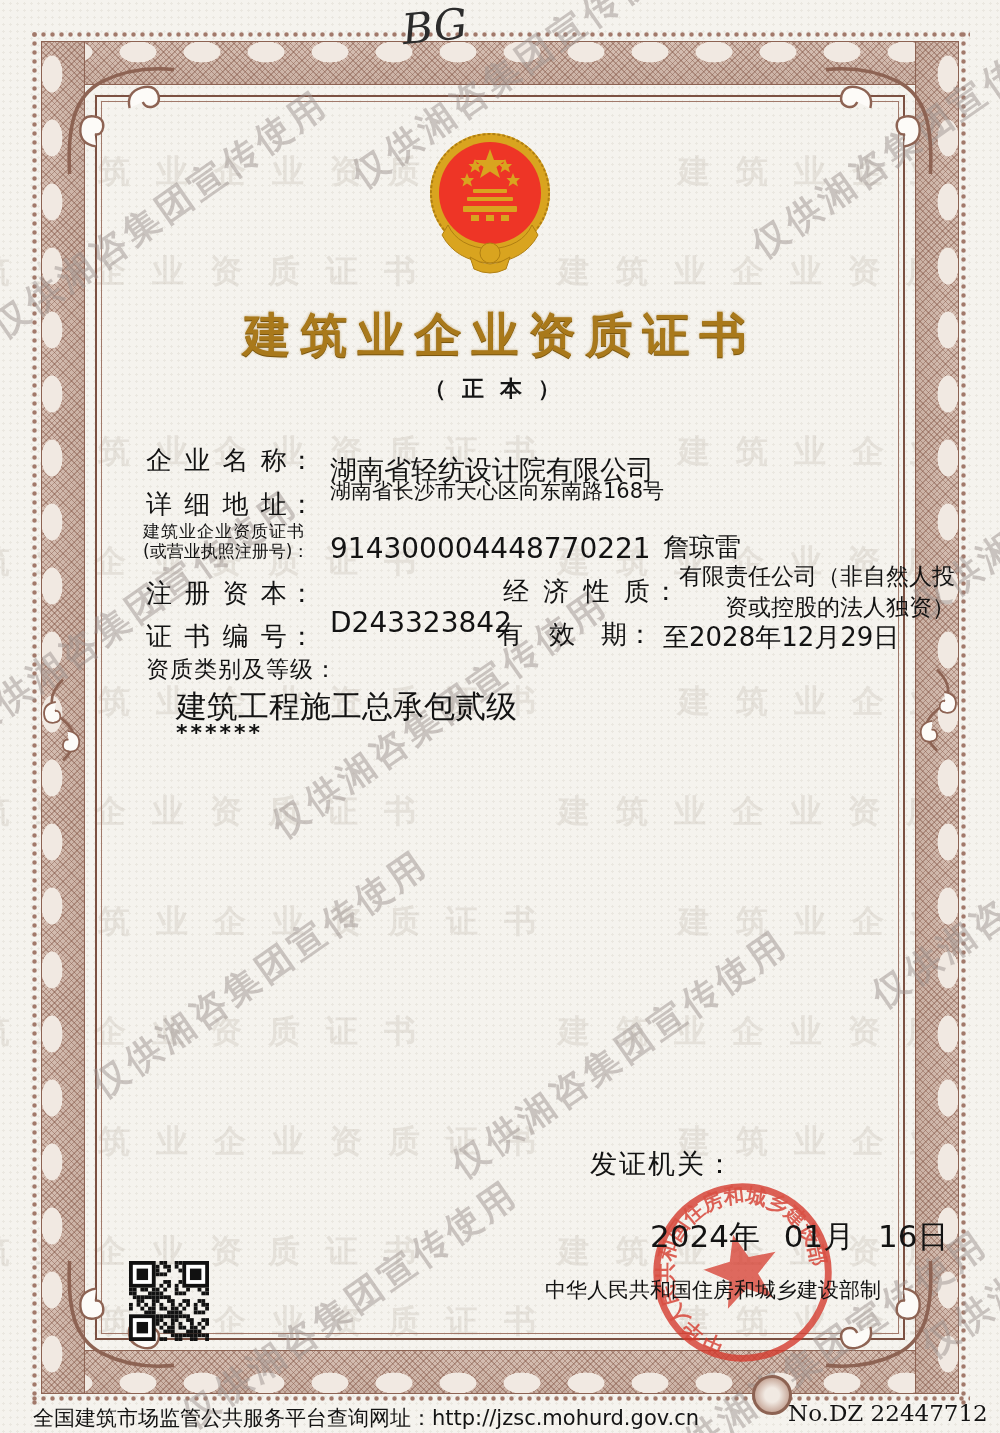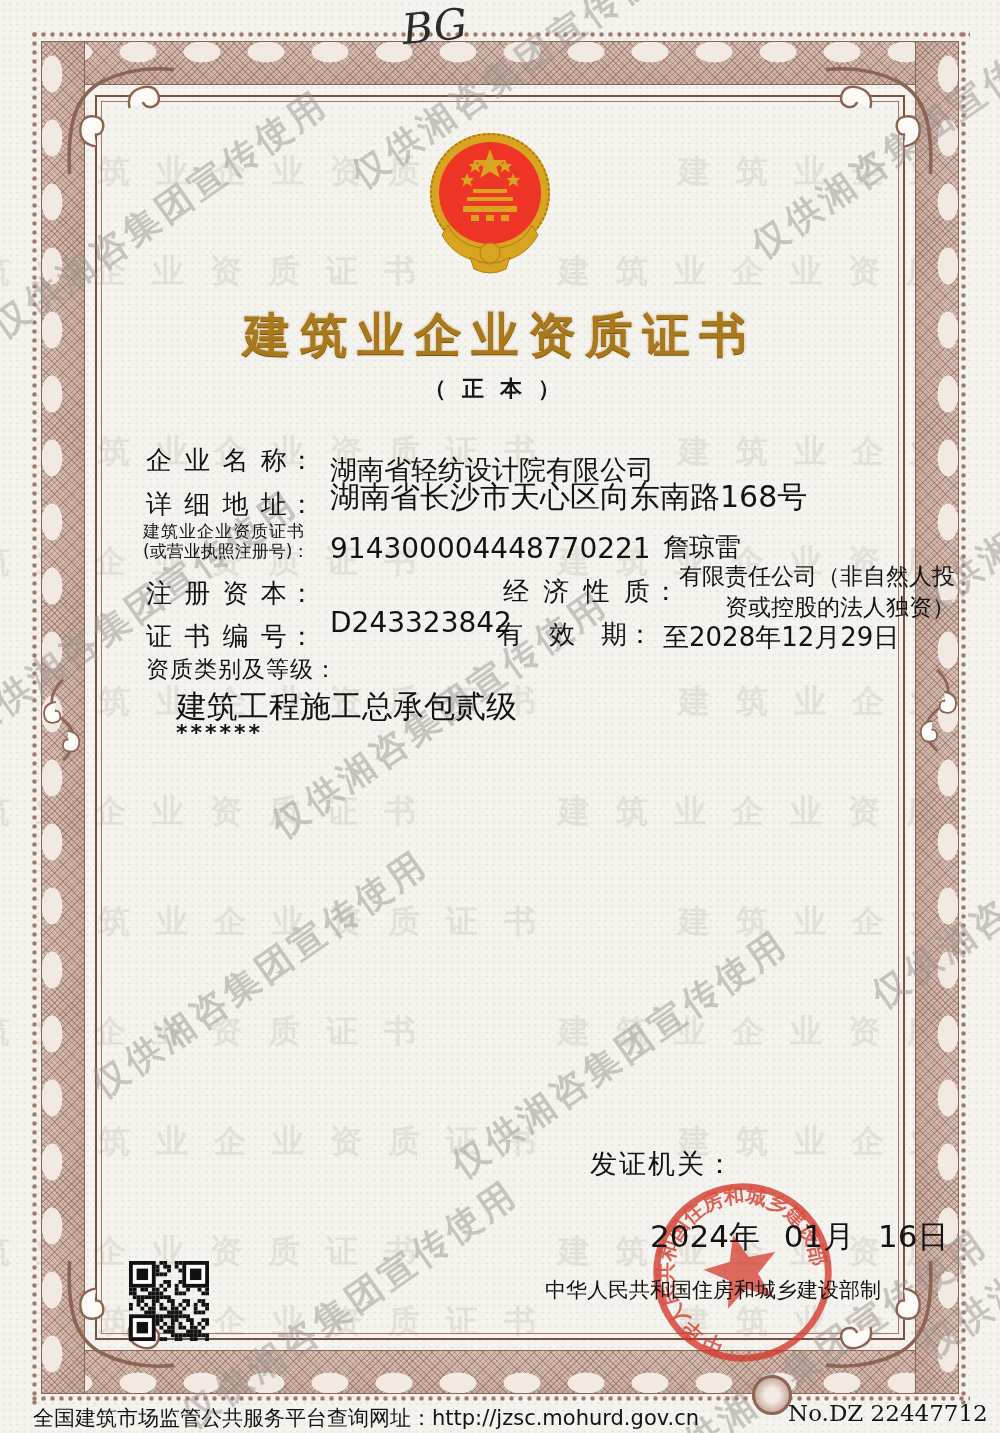--- a/index.html
+++ b/index.html
@@ -183,21 +183,21 @@
       </g>
     </svg>
 
     <div class="title">建筑业企业资质证书</div>
     <div class="subtitle">（正本）</div>
 
     <span class="lab" style="left:146px;top:443px;font-size:26px;letter-spacing:2px">企 业 名 称：</span>
     <span class="val" style="left:330px;top:452px;font-size:27px">湖南省轻纺设计院有限公司</span>
 
     <span class="lab" style="left:146px;top:487px;font-size:26px;letter-spacing:2px">详 细 地 址：</span>
-    <span class="val" style="left:330px;top:477px;font-size:30px">湖南省长沙市天心区向东南路168号</span>
+    <span class="val" style="left:330px;top:477px;font-size:21px">湖南省长沙市天心区向东南路168号</span>
 
     <span class="lab" style="left:143px;top:520px;font-size:17px;letter-spacing:1px">建筑业企业资质证书</span>
     <span class="lab" style="left:143px;top:540px;font-size:17px">(或营业执照注册号)：</span>
     <span class="val" style="left:330px;top:532px;font-size:28px">914300004448770221</span>
     <span class="val" style="left:663px;top:530px;font-size:26px">詹琼雷</span>
 
     <span class="lab" style="left:146px;top:576px;font-size:26px;letter-spacing:2px">注 册 资 本：</span>
     <span class="lab" style="left:503px;top:574px;font-size:26px;letter-spacing:3px">经 济 性 质：</span>
     <span class="val" style="left:663px;top:561px;font-size:23px;white-space:normal;width:292px;line-height:31px">有限责任公司（非自然人投资或控股的法人独资）</span>
 

